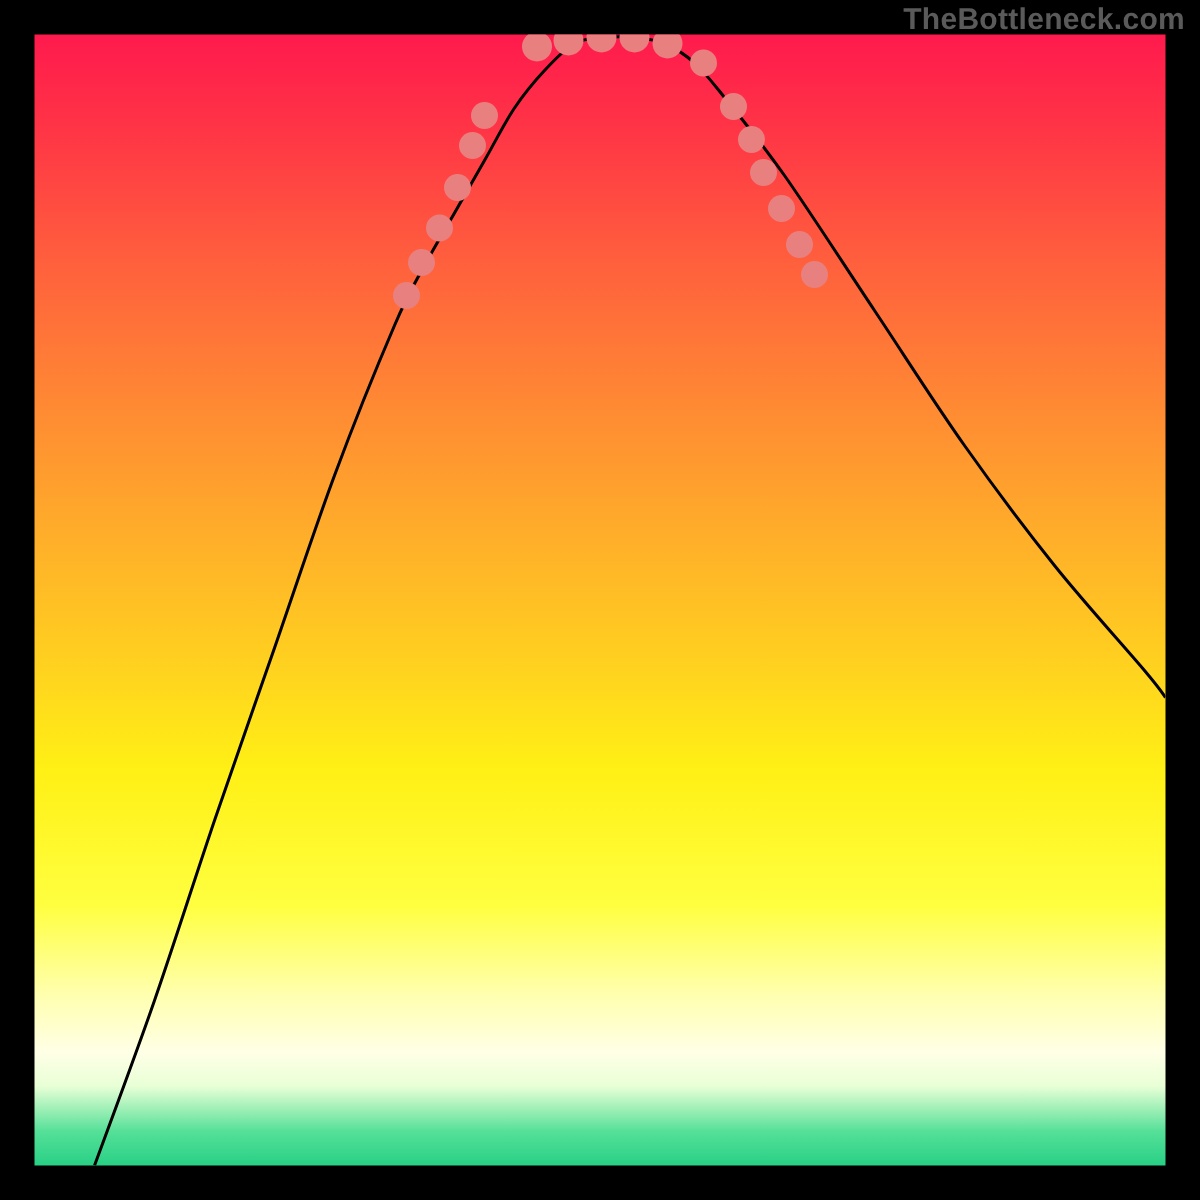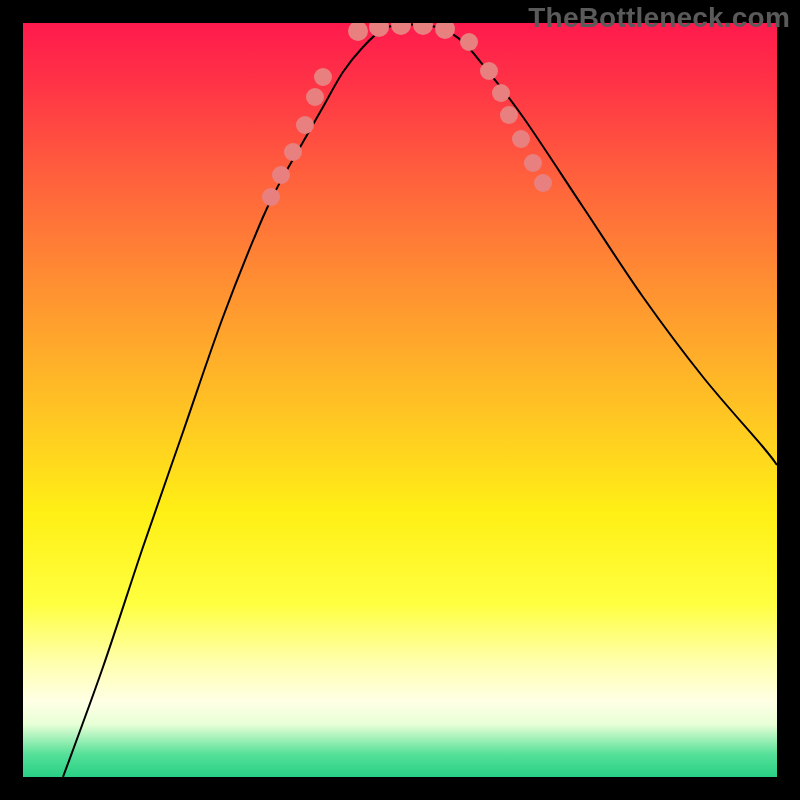--- a/index.html
+++ b/index.html
@@ -31,21 +31,21 @@
       #e8ffd6 93%,
       #55e098 97%,
       #28d085 100%
     );
   }
   .watermark {
     position: absolute;
     top: 2px;
     right: 10px;
     color: #5a5a5a;
-    font-size: 28px;
+    font-size: 20px;
     font-weight: 600;
     letter-spacing: 0.2px;
     user-select: none;
   }
   svg.curve {
     position: absolute;
     left: 0;
     top: 0;
     width: 754px;
     height: 754px;

